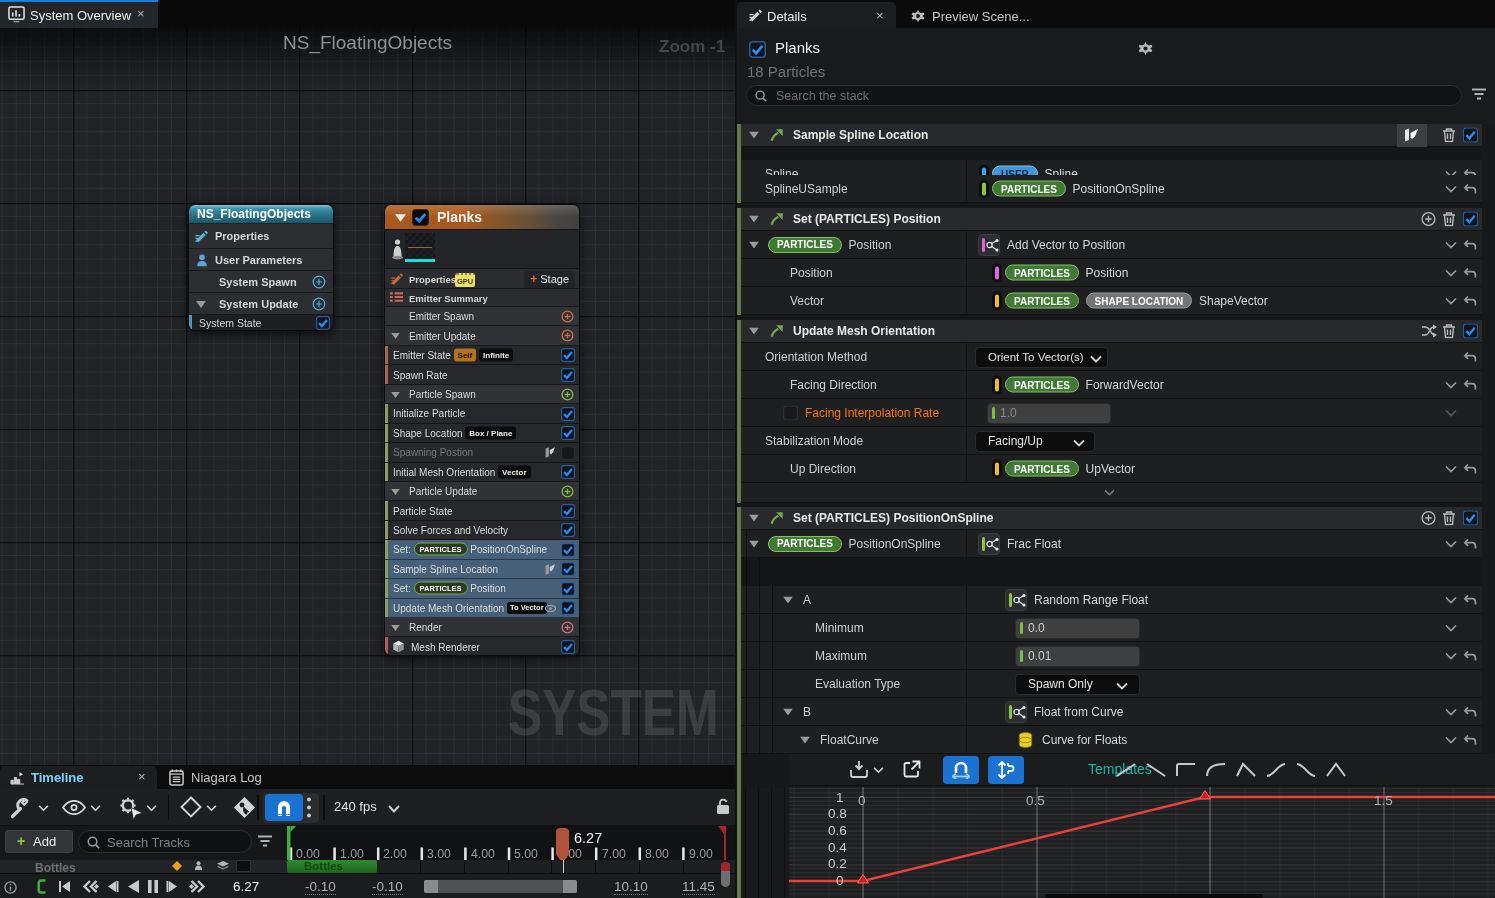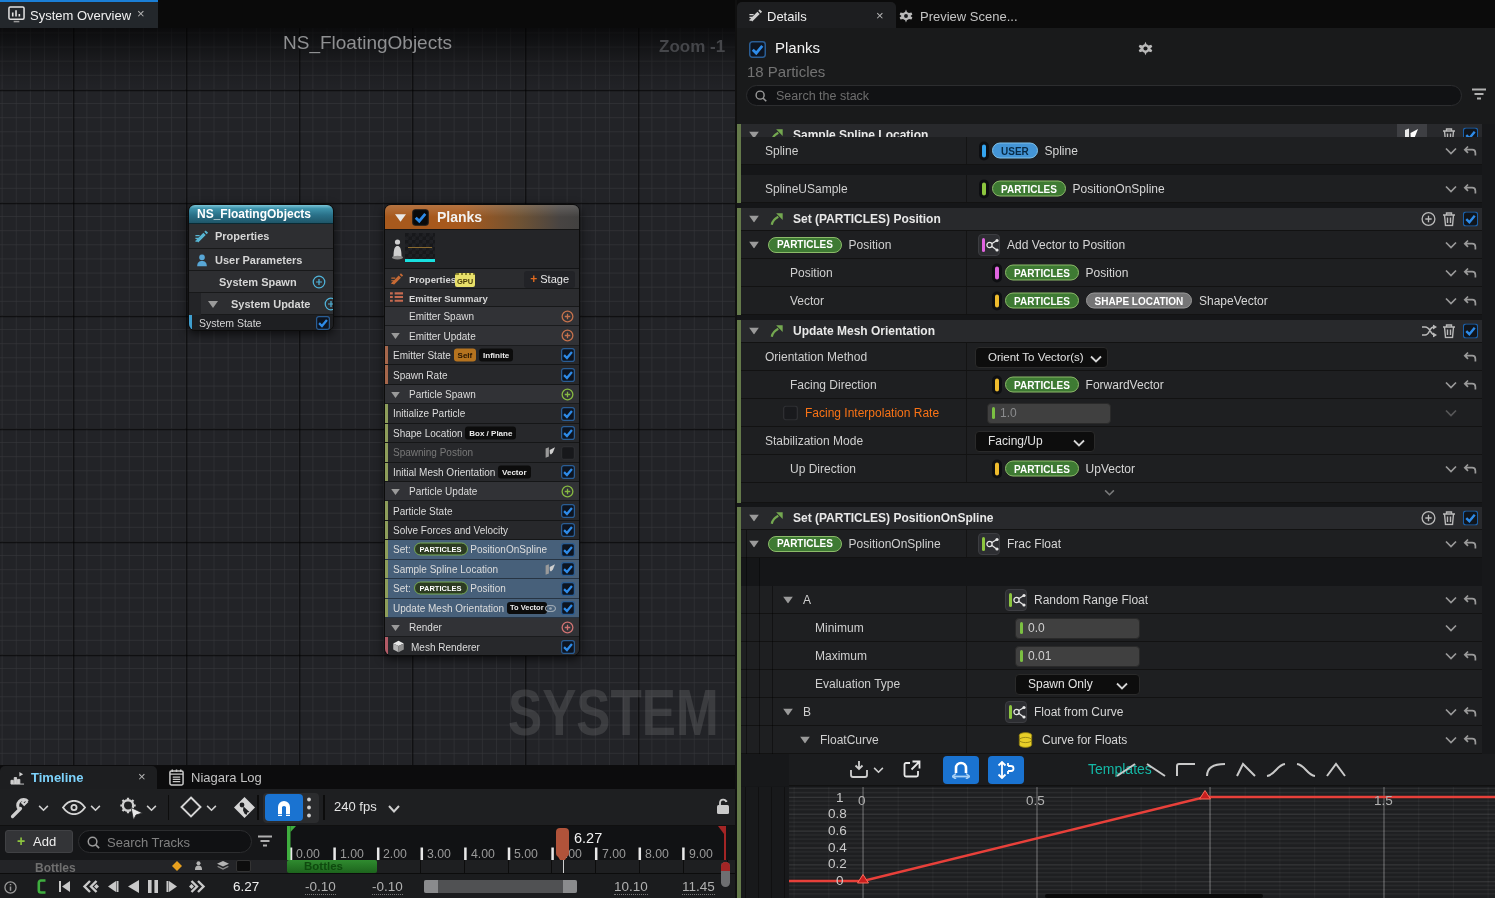--- a/index.html
+++ b/index.html
@@ -118,21 +118,21 @@
         </svg>
       <span class="t" style="left:26px; font-weight:bold;">User Parameters</span>
     </div>
     <div class="nrow" style="height:22px; background:#2d2e31;">
       <span class="t" style="left:30px; font-weight:bold;">System Spawn</span>
       <svg class="abs" style="right:7px; top:4px;" width="14" height="14" viewBox="0 0 16 16">
           <circle cx="8" cy="8" r="6.6" fill="none" stroke="#4fb3d9" stroke-width="1.4"></circle>
           <path d="M8 4.6 V11.4 M4.6 8 H11.4" stroke="#4fb3d9" stroke-width="1.4"></path>
         </svg>
     </div>
-    <div class="nrow" style="height:22px; background:#2d2e31;margin-left:12px;">
+    <div class="nrow" style="height:22px; background:#2d2e31;">
       <svg class="abs" style="left:7px; top:8px;" width="10" height="7" viewBox="0 0 10 7">
           <path d="M0 0 H10 L5 7 Z" fill="#9a9a9a"></path>
         </svg>
       <span class="t" style="left:30px; font-weight:bold;">System Update</span>
       <svg class="abs" style="right:7px; top:4px;" width="14" height="14" viewBox="0 0 16 16">
           <circle cx="8" cy="8" r="6.6" fill="none" stroke="#4fb3d9" stroke-width="1.4"></circle>
           <path d="M8 4.6 V11.4 M4.6 8 H11.4" stroke="#4fb3d9" stroke-width="1.4"></path>
         </svg>
     </div>
     <div class="nrow" style="height:16px; background:#1e1f22; border-left:3px solid #3f9fd0; border-bottom:none;">
@@ -358,21 +358,21 @@
 <div id="details" class="abs">
   <div id="dtabbar" class="abs"></div>
   <div class="abs" style="left:0; top:2px; width:159px; height:26px; background:#1d1e20; border-radius:5px 5px 0 0;">
     <svg class="abs" style="left:11px; top:6px;" width="15" height="15" viewBox="0 0 16 16">
         <path d="M2 12 L10 4 L12.5 6.5 L4.5 14.5 Z M11 3 L13.5 5.5 L15 4 L12.5 1.5 Z" fill="#cfcfcf"></path>
         <path d="M1.5 7 H6 M1.5 10 H5 M1.5 13 H3.5" stroke="#cfcfcf" stroke-width="1.4"></path>
       </svg>
     <span class="abs" style="left:30px; top:7px; color:#f0f0f0; font-size:13px;">Details</span>
     <span class="abs" style="left:139px; top:6px; color:#b5b5b5; font-size:13px;">×</span>
   </div>
-  <div class="abs" style="left:152px; top:2px; width:200px; height:26px;">
+  <div class="abs" style="left:164px; top:2px; width:200px; height:26px;">
     <svg class="abs" style="left:9px; top:6px;" width="16" height="16" viewBox="0 0 20 20">
         <path d="M10 2 L11.2 5 A5.2 5.2 0 0 1 13.6 6.4 L16.8 5.6 L18 8 L15.6 10 L18 12 L16.8 14.4 L13.6 13.6 A5.2 5.2 0 0 1 11.2 15 L10 18 L8.8 15 A5.2 5.2 0 0 1 6.4 13.6 L3.2 14.4 L2 12 L4.4 10 L2 8 L3.2 5.6 L6.4 6.4 A5.2 5.2 0 0 1 8.8 5 Z" fill="#b9b9b9"></path>
         <circle cx="10" cy="10" r="2.4" fill="#16171a"></circle>
       </svg>
     <span class="abs" style="left:31px; top:7px; color:#c4c4c4; font-size:13px;">Preview Scene...</span>
   </div>
   <div class="abs" style="left:0; top:28px; width:758px; height:96px; background:#191a1b;">
     <svg class="abs" style="left:12px; top:13px;" width="17" height="17" viewBox="0 0 16 16">
         <rect x="0.7" y="0.7" width="14.6" height="14.6" rx="2.5" fill="#0d1420" stroke="#2a5d94" stroke-width="1.4"></rect>
         <path d="M3.5 8.2 L6.8 11.4 L12.5 4.5" stroke="#2e8be8" stroke-width="2.6" fill="none"></path>
@@ -415,21 +415,21 @@
         </div>
         <svg class="ric" style="left:705px;" width="14" height="15" viewBox="0 0 14 15">
             <path d="M1 3.5 H13 M4.5 3.5 V1.5 H9.5 V3.5 M2.5 3.5 L3.5 14 H10.5 L11.5 3.5 M5.5 6 V11.5 M8.5 6 V11.5" stroke="#b9b9b9" stroke-width="1.4" fill="none"></path>
           </svg>
         <svg class="ric" style="left:726px;" width="15" height="15" viewBox="0 0 16 16">
             <rect width="16" height="16" rx="3" fill="#1b66b4"></rect>
             <rect x="1" y="1" width="14" height="14" rx="2.4" fill="#10151c"></rect>
             <path d="M3.5 8.2 L6.8 11.4 L12.5 4.5" stroke="#2e8be8" stroke-width="2.6" fill="none"></path>
           </svg>
       </div>
-      <div class="drow" style="top:13px; height:28px;">
+      <div class="drow" style="top:36px; height:28px;">
           <div class="coldiv"></div>
         <span class="dlabel" style="left:28px;">Spline</span>
         <span class="vwrap" style="left:242px;"><span class="tick" style="background:#35a5f0;"></span><span class="pill user">USER</span>&nbsp;&nbsp;<span style="vertical-align:middle;">Spline</span></span>
         <svg class="ric" style="left:708px;" width="12" height="8" viewBox="0 0 12 8">
             <path d="M1 1.5 L6 6.5 L11 1.5" stroke="#9a9a9a" stroke-width="1.7" fill="none"></path>
           </svg>
         <svg class="ric" style="left:726px;" width="14" height="12" viewBox="0 0 14 12">
             <path d="M5 1.5 L1.8 4.7 L5 7.9 M1.8 4.7 H9.2 C11.4 4.7 12.4 6.2 12.4 8 V10.5" stroke="#9a9a9a" stroke-width="1.7" fill="none"></path>
           </svg>
       </div>

